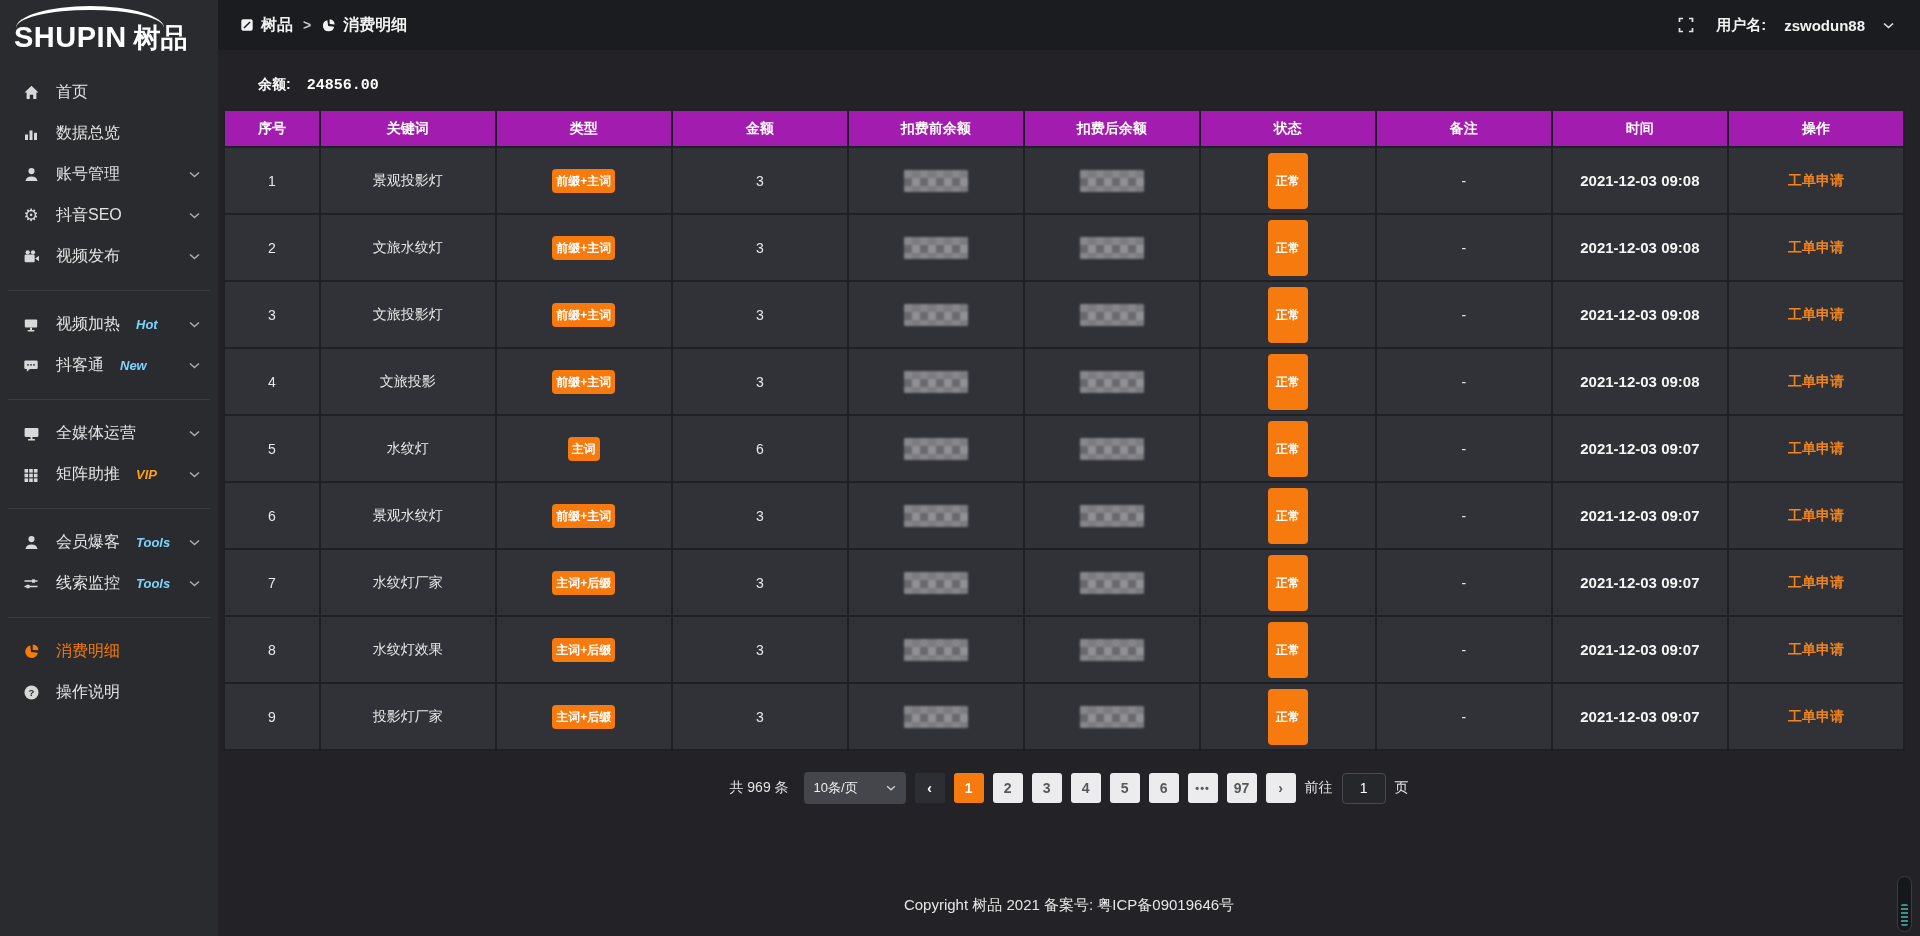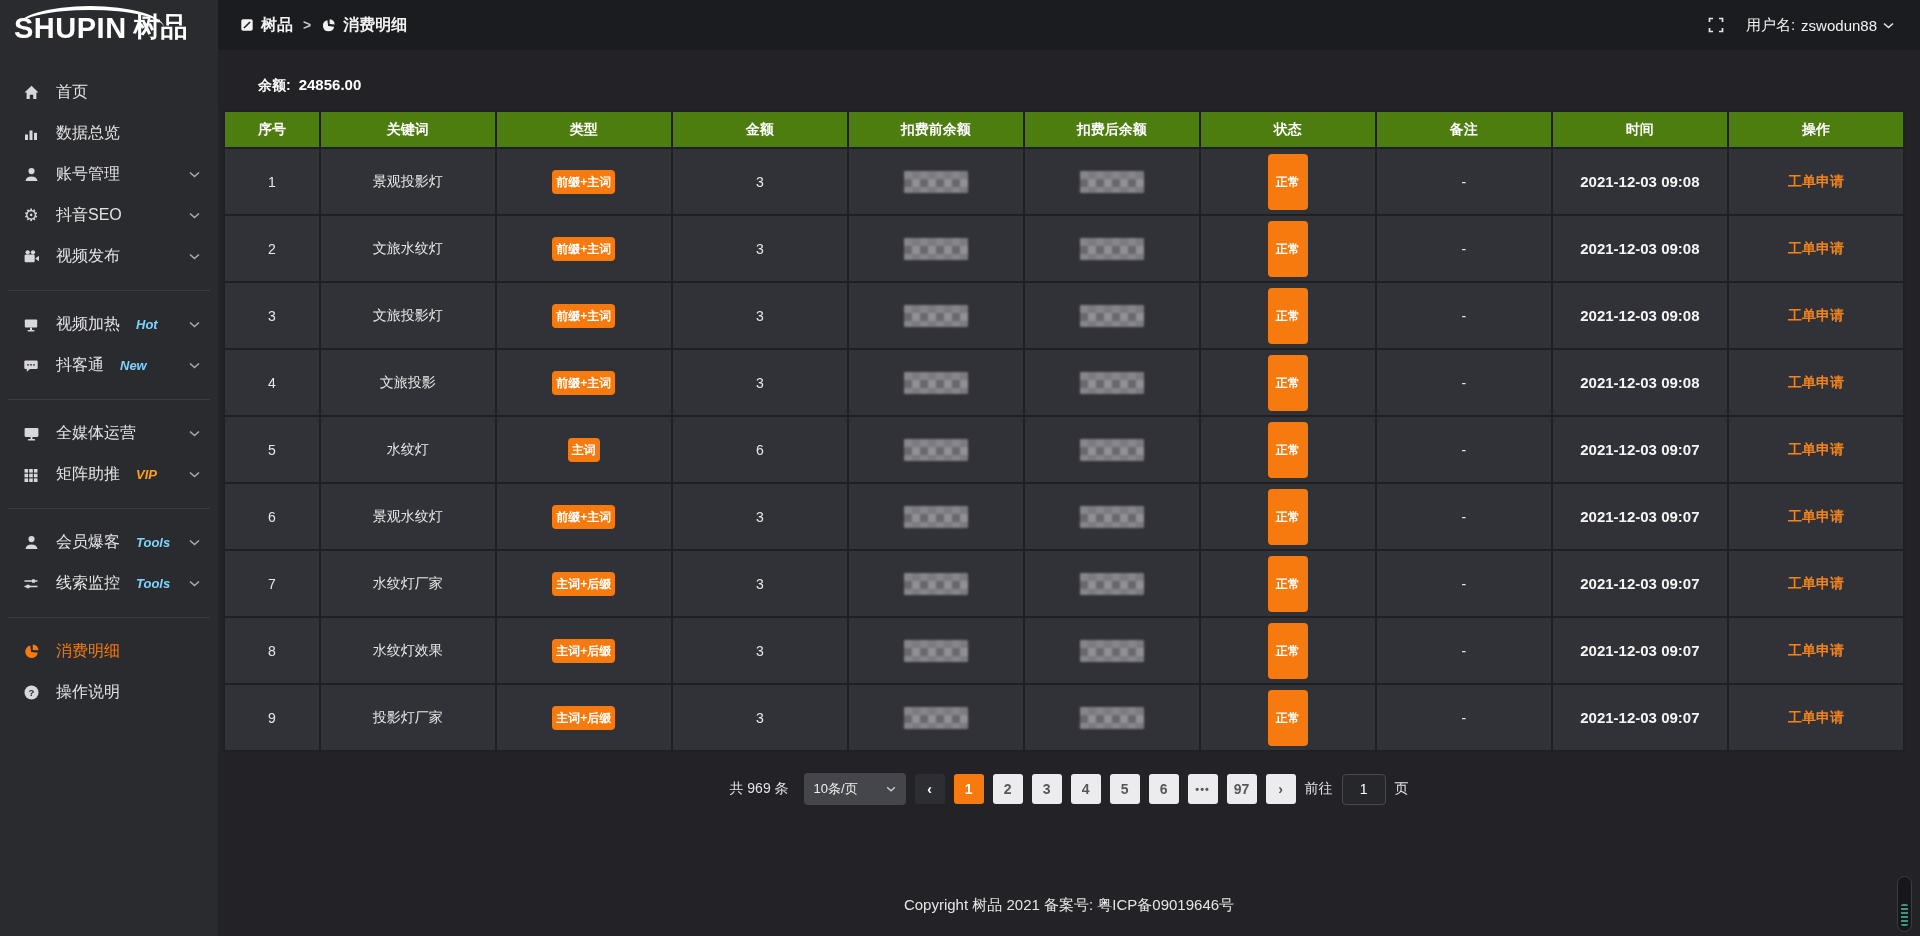--- a/index.html
+++ b/index.html
@@ -2,21 +2,21 @@
 <html><head>
 <meta charset="utf-8">
 <style>
   * { margin:0; padding:0; box-sizing:border-box; }
   html,body { width:1920px; height:936px; }
   body { font-family:"Liberation Sans","DejaVu Sans",sans-serif; background:#232327; overflow:hidden; }
   .app { position:relative; width:1920px; height:936px; background:#232327; }
 
   
   .sidebar { position:absolute; left:0; top:0; bottom:0; width:218px; background:#2a2b2f; z-index:3; }
-  .logo { position:relative; padding:14px 0 6px 14px; height:58px; display:flex; align-items:flex-start; }
+  .logo { position:relative; padding:14px 0 6px 14px; height:58px; display:flex; align-items:flex-end; }
   .logo-arc { position:absolute; top:6px; left:16px; width:148px; height:22px;
               border-top:4px solid #fff; border-radius:50% 50% 0 0 / 100% 100% 0 0; }
   .logo-en { font-size:29px; font-weight:900; color:#fff; letter-spacing:0.5px; line-height:1; }
   .logo-cn { font-size:27px; font-weight:900; color:#fff; margin-left:7px; line-height:1; }
   .menu { padding-top:14px; }
   .sitem { display:flex; align-items:center; height:41px; padding:0 18px 0 22px; color:#e3e3e3;
            font-size:16px; cursor:pointer; }
   .sitem .icon { width:18px; height:18px; margin-right:16px; display:flex; align-items:center; justify-content:center; flex:none; }
   .sitem .icon svg { display:block; }
   .sitem .uicon { font-size:17px; color:#d8d8d8; line-height:1; }
@@ -29,30 +29,30 @@
   .sitem.active { color:#f67a0d; }
 
   
   .topbar { position:absolute; left:218px; right:0; top:0; height:50px; background:#1b1c20;
             display:flex; align-items:center; justify-content:space-between; padding:0 26px 0 22px; z-index:2; }
   .crumbs { display:flex; align-items:center; gap:10px; color:#f2f2f2; font-size:16px; font-weight:bold; }
   .crumb { display:flex; align-items:center; gap:7px; cursor:pointer; }
   .crumb-sep { color:#c9c9c9; font-size:14px; font-weight:bold; }
   .top-right { display:flex; align-items:center; gap:22px; color:#f2f2f2; font-size:15px; }
   .fullscreen { display:flex; cursor:pointer; }
-  .userbox { display:flex; align-items:center; gap:6px; cursor:pointer; font-weight:normal; }
+  .userbox { display:flex; align-items:center; gap:18px; cursor:pointer; font-weight:bold; }
 
   
   .content { position:absolute; left:218px; right:0; top:50px; bottom:0; }
   .balance { margin:26px 0 15px 40px; font-size:14px; color:#fff; font-weight:bold; }
-  .balance .bval { margin-left:8px; font-size:15px; }
+  .balance .bval { margin-left:16px; font-size:15px;font-family:Liberation Mono, monospace; }
 
   .table-wrap { margin:0 15px 0 5px; }
   table { width:100%; border-collapse:collapse; table-layout:fixed; }
-  th { height:37px; background:#4d7c0f; color:#fff; font-size:14px; font-weight:bold;
+  th { height:37px; background:#a21caf; color:#fff; font-size:14px; font-weight:bold;
        border:2px solid #1f2024; text-align:center; }
   td { height:67px; background:#313237; color:#e8e8e8; font-size:14px;
        border:2px solid #1f2024; text-align:center; }
   td.time { color:#f5f5f5; font-weight:bold; font-size:15px; }
   .badge { display:inline-block; background:#f67a0d; color:#fff; font-size:12px; font-weight:bold;
            padding:6px 4px; border-radius:4px; line-height:1; }
   .badge.status { padding:22px 8px; }
   .alink { color:#f1841f; font-weight:bold; cursor:pointer; text-decoration:none; }
   .mosaic { display:inline-block; width:64px; height:22px; vertical-align:middle; filter:blur(0.8px);
             background:

